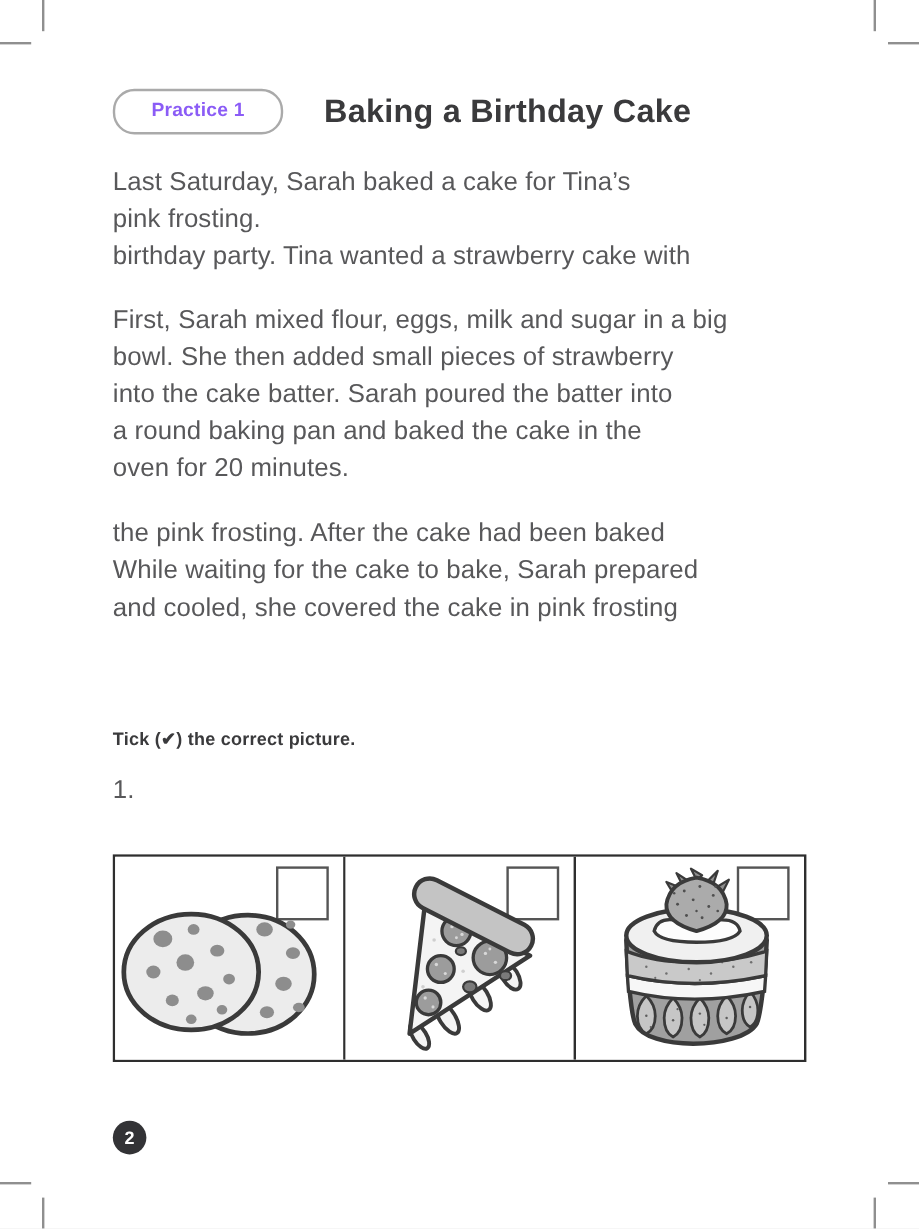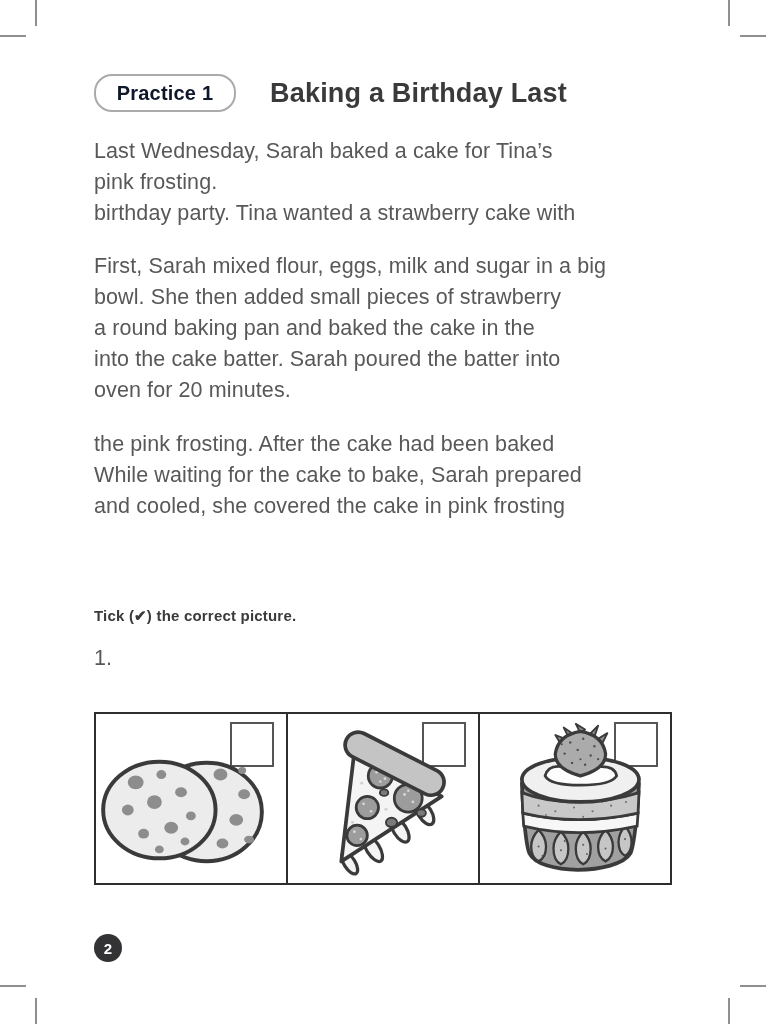--- a/index.html
+++ b/index.html
@@ -24,21 +24,21 @@
   .crop.bl-v { left: 35px; bottom: 0; }
   .crop.br-h { right: 0; top: 985px; }
   .crop.br-v { left: 728px; bottom: 0; }
   
   .header { position: absolute; left: 94px; top: 74px; display: flex; align-items: center; gap: 34px; }
   .practice-badge {
     width: 142px; height: 38px;
     border: 2.5px solid #aaaaaa; border-radius: 18px;
     background: #ffffff;
     display: flex; align-items: center; justify-content: center;
-    font-size: 20px; font-weight: 700; color: #0f172a;
+    font-size: 16px; font-weight: 700; color: #8b5cf6;
     letter-spacing: 0.2px;
   }
   .page-title { font-size: 27px; font-weight: 700; color: #3a3a3c; letter-spacing: 0.2px; }
   
   .para { position: absolute; left: 94px; color: #58585a; font-size: 21.5px; line-height: 31px; letter-spacing: 0.1px; }
   .para .line { white-space: nowrap; }
   .p1 { top: 136px; }
   .p2 { top: 251px; }
   .p3 { top: 429px; }
   
@@ -81,34 +81,34 @@
   <div class="crop h tl-h"></div>
   <div class="crop v tr-v"></div>
   <div class="crop h tr-h"></div>
   <div class="crop h bl-h"></div>
   <div class="crop v bl-v"></div>
   <div class="crop h br-h"></div>
   <div class="crop v br-v"></div>
 
   <div class="header">
     <div class="practice-badge">Practice 1</div>
-    <div class="page-title">Baking a Birthday Last</div>
+    <div class="page-title">Baking a Birthday Cake</div>
   </div>
 
   <div class="para p1">
-    <div class="line">Last Wednesday, Sarah baked a cake for Tina’s</div>
+    <div class="line">Last Saturday, Sarah baked a cake for Tina’s</div>
     <div class="line">pink frosting.</div>
     <div class="line">birthday party. Tina wanted a strawberry cake with</div>
   </div>
 
   <div class="para p2">
     <div class="line">First, Sarah mixed flour, eggs, milk and sugar in a big</div>
     <div class="line">bowl. She then added small pieces of strawberry</div>
+    <div class="line">into the cake batter. Sarah poured the batter into</div>
     <div class="line">a round baking pan and baked the cake in the</div>
-    <div class="line">into the cake batter. Sarah poured the batter into</div>
     <div class="line">oven for 20 minutes.</div>
   </div>
 
   <div class="para p3">
     <div class="line">the pink frosting. After the cake had been baked</div>
     <div class="line">While waiting for the cake to bake, Sarah prepared</div>
     <div class="line">and cooled, she covered the cake in pink frosting</div>
   </div>
 
   <div class="instruction">Tick (✔) the correct picture.</div>

